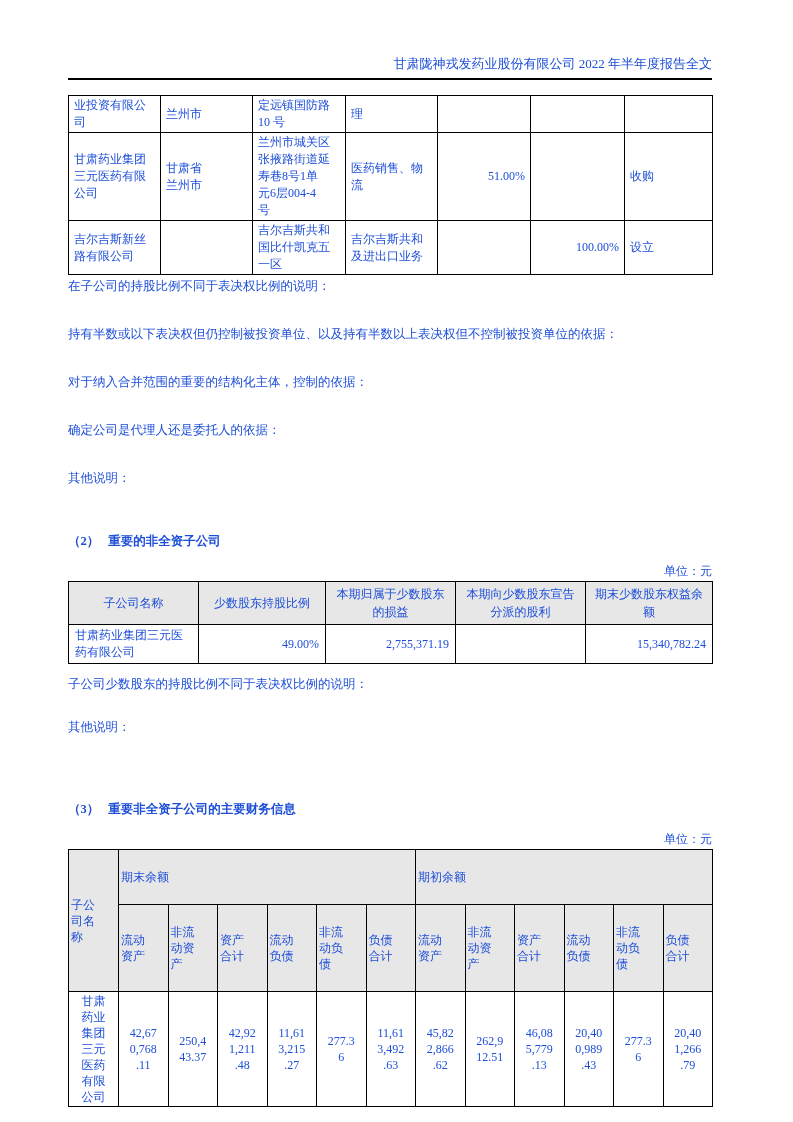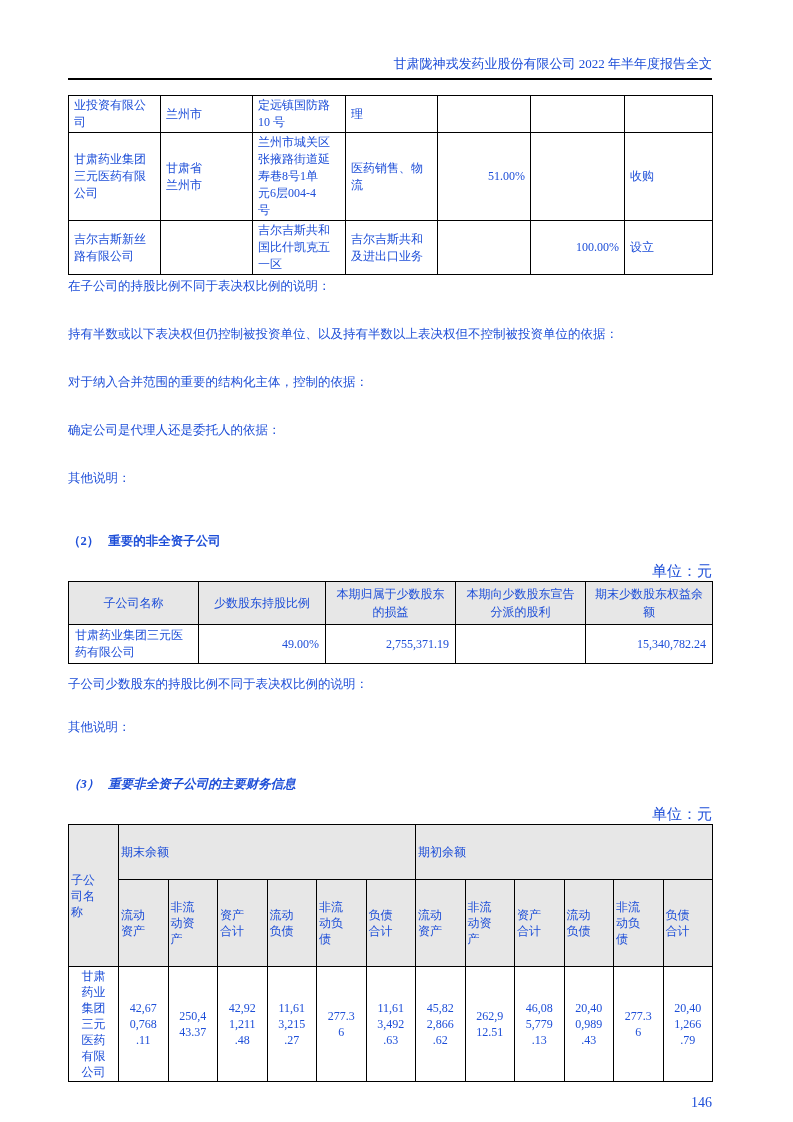--- a/index.html
+++ b/index.html
@@ -31,23 +31,23 @@
   .ar { text-align:right; }
 
   .t1 { margin-top:15px; }
 
   .para { font-size:12.5px; line-height:17px; margin:31px 0 0 0; white-space:pre-line; }
   .para-first { margin-top:3px; }
   .para-after-table { margin-top:12px; }
   .para-gap26 { margin-top:26px; }
 
   .sec-heading { font-size:12.5px; font-weight:bold; margin:46px 0 0 0; line-height:17px; }
-  .sec-heading.s3 { margin-top:40px;font-style:italic; }
+  .sec-heading.s3 { margin-top:65px; }
   .sec-heading .sec-title { margin-left:9px; }
-  .unit-line { text-align:right; font-size:15px; line-height:16px; margin-top:13px; }
+  .unit-line { text-align:right; font-size:12px; line-height:16px; margin-top:13px; }
 
   .t2 { margin-top:2px; }
   .t2 th { background:#e7e7e7; text-align:center; line-height:18px; padding:3px 5px; }
   .t2 td { line-height:17px; padding:2px 6px; }
 
   .t3 { margin-top:2px; }
   .t3 th { background:#e7e7e7; font-size:12px; line-height:16px; padding:19px 2px; text-align:left; }
   .t3 td { font-size:12px; line-height:16px; padding:1px 3px; text-align:center; }
   .t3 td.company { padding:1px 10px; }
 

